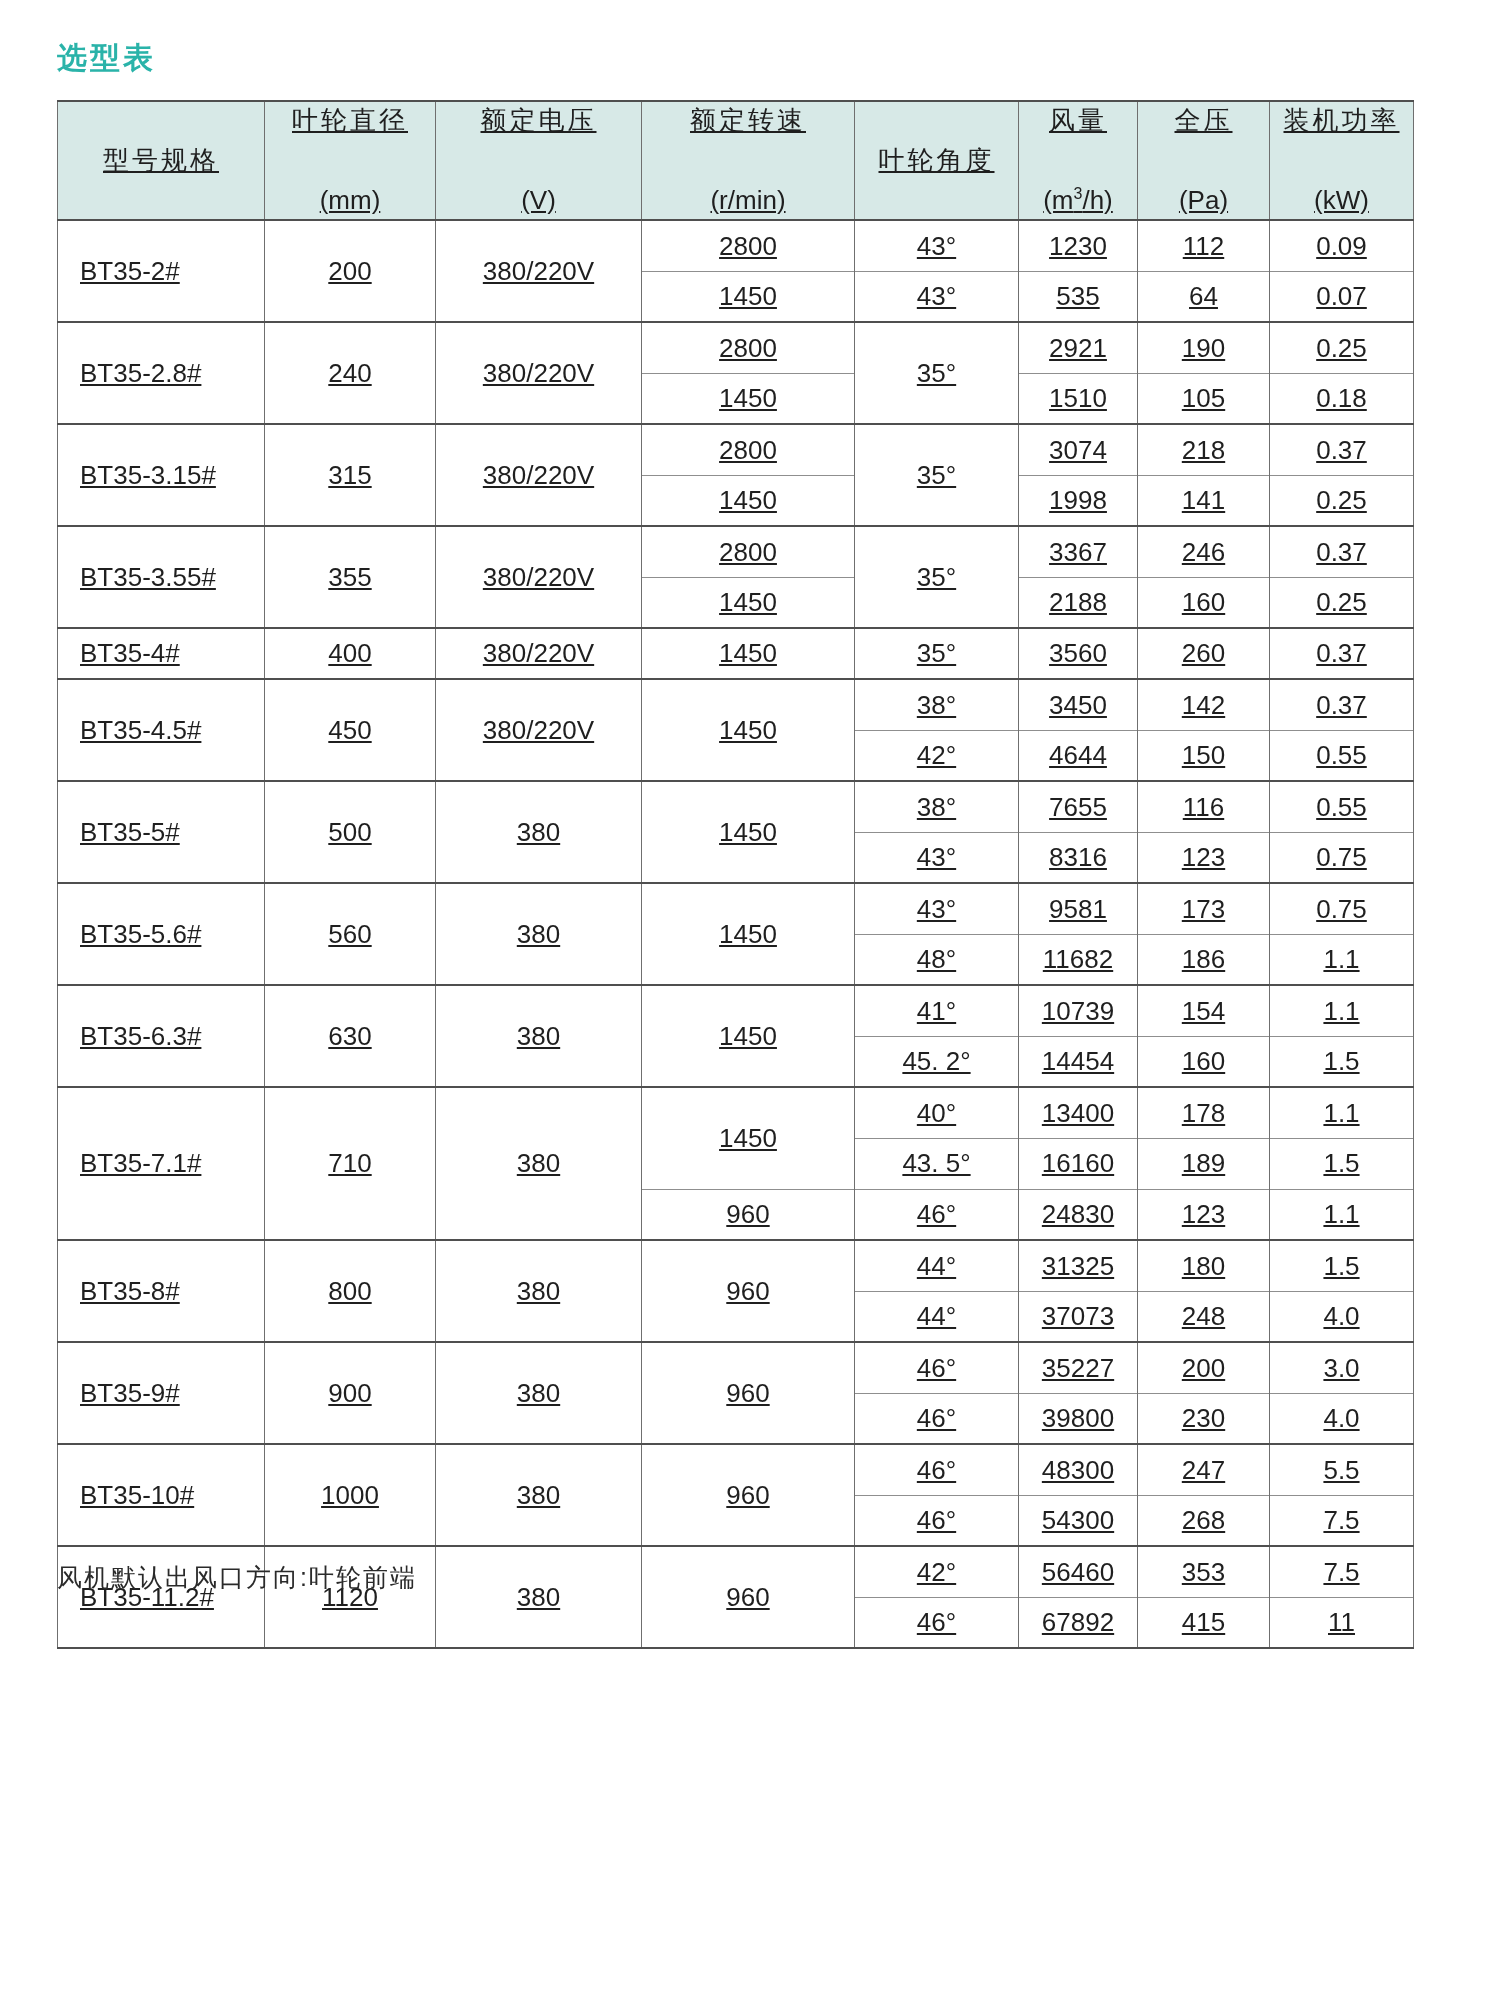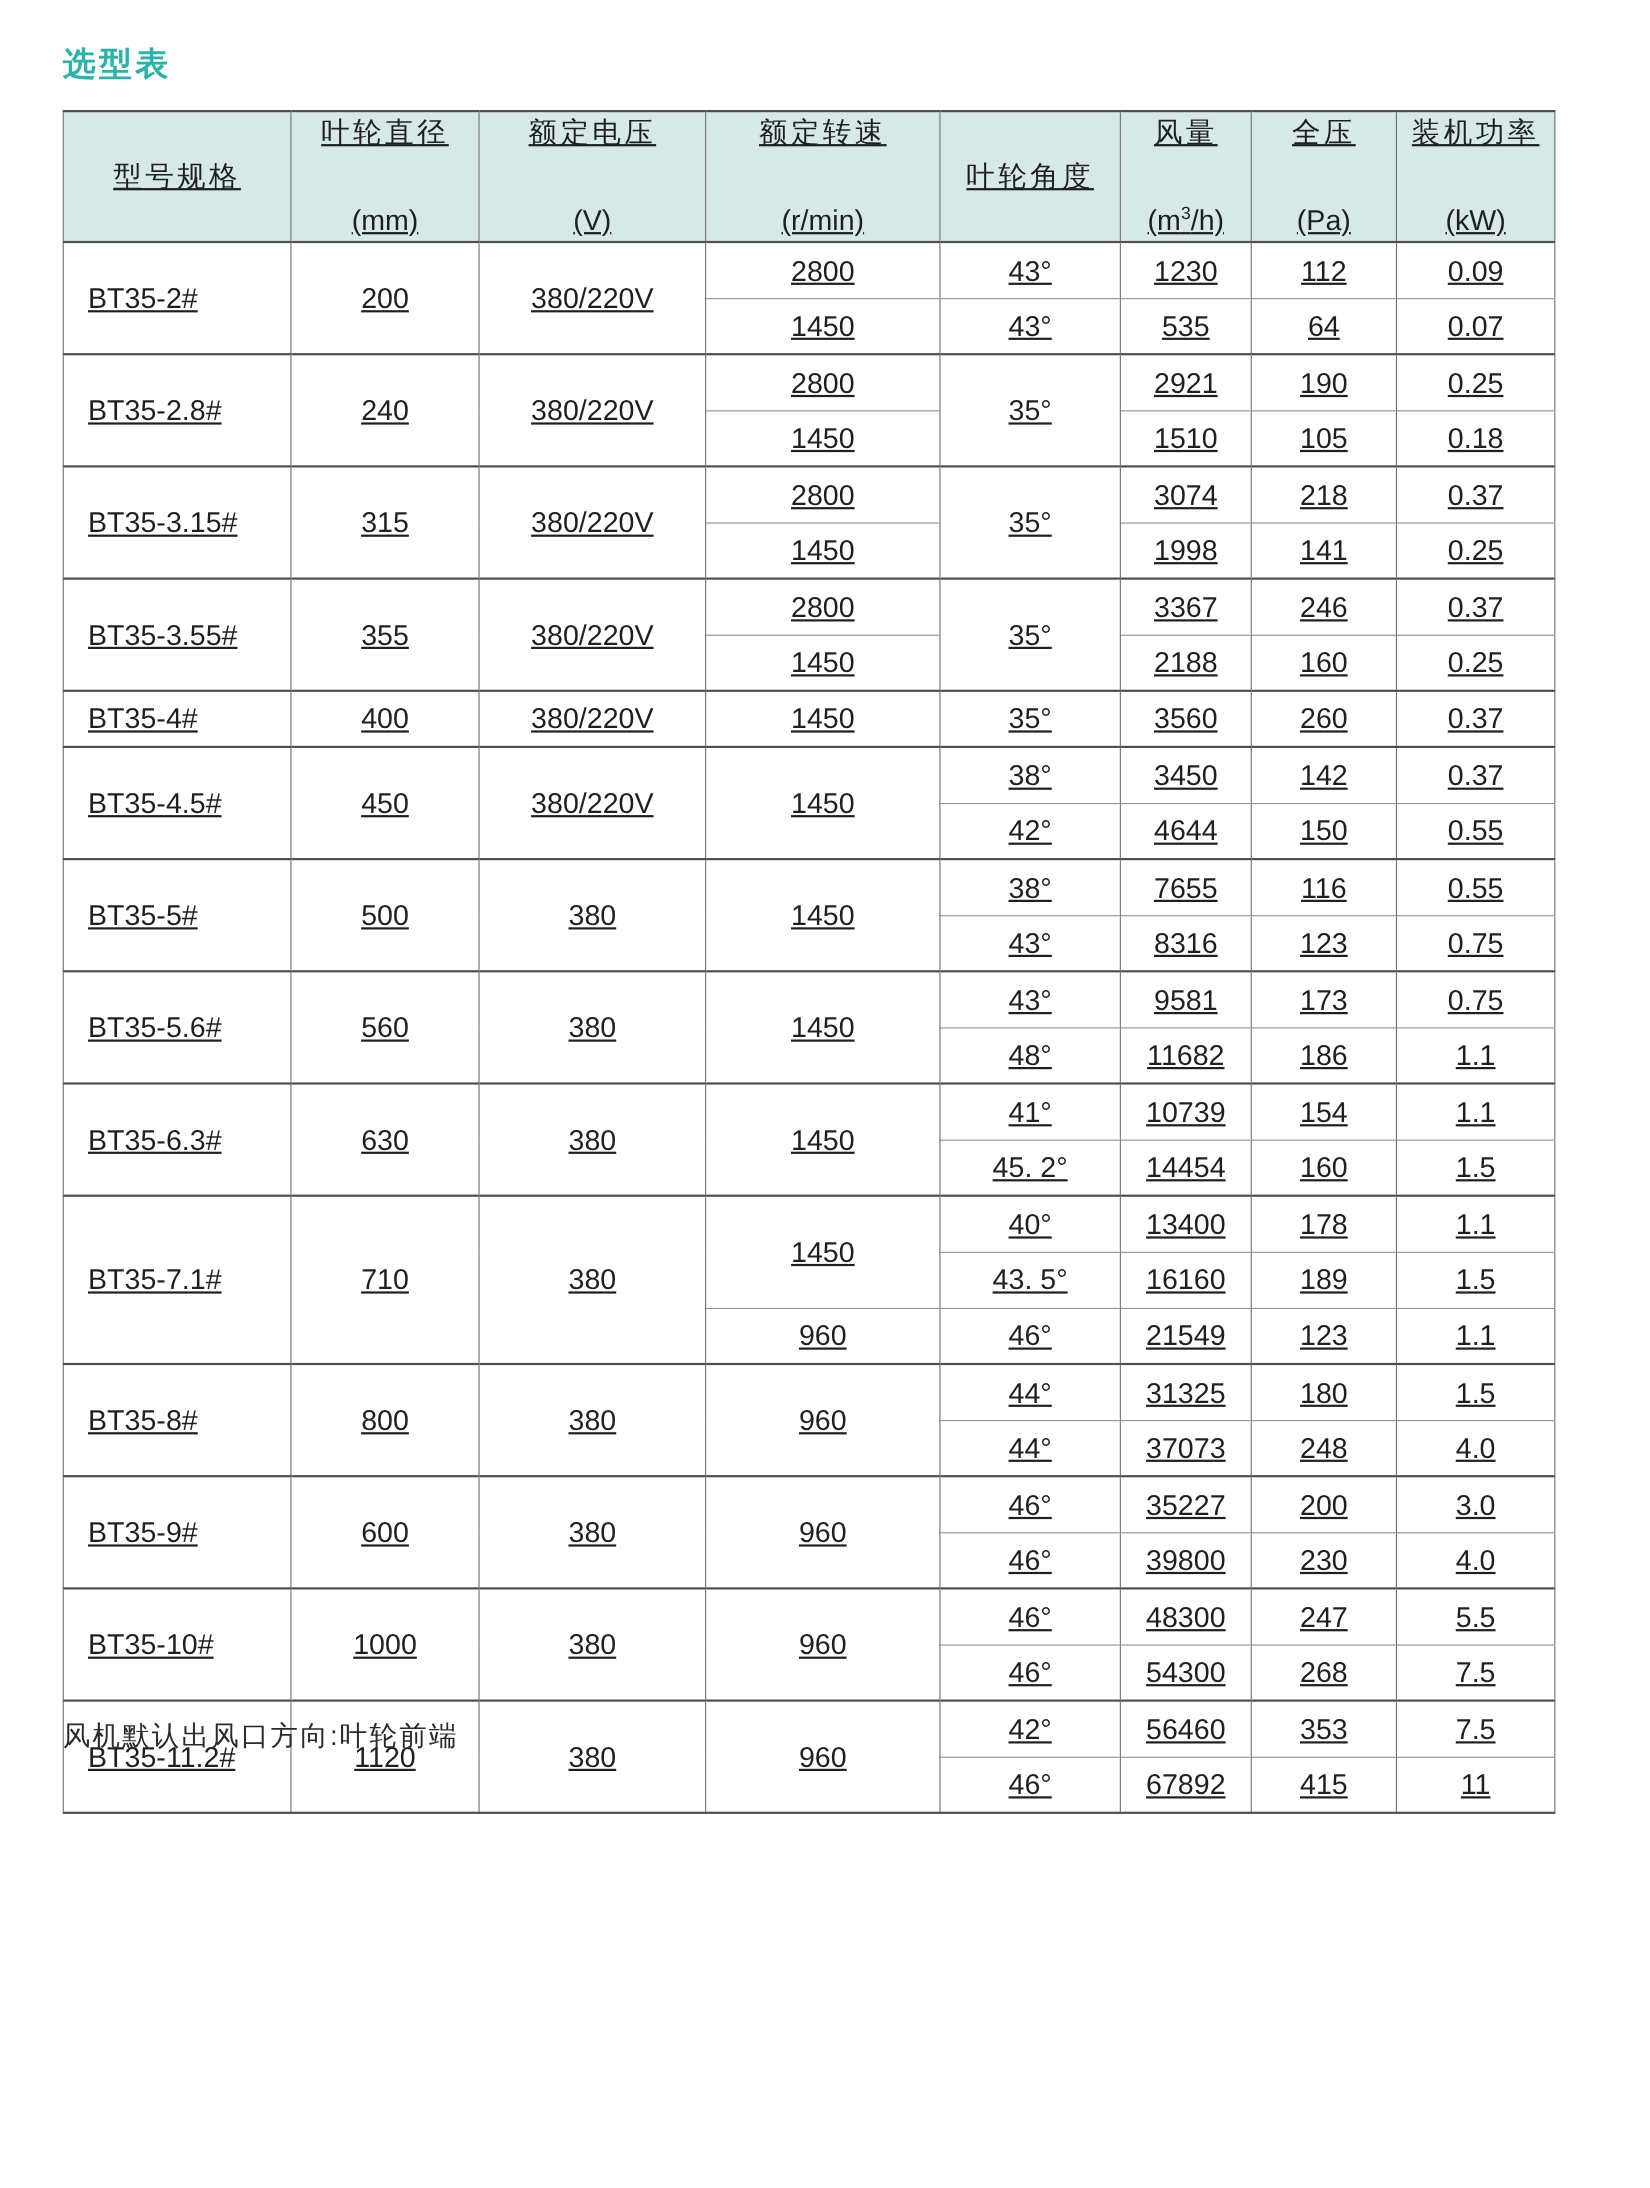--- a/index.html
+++ b/index.html
@@ -294,21 +294,21 @@
         </tr>
         <tr class="sub-row">
           <td>43. 5°</td>
           <td>16160</td>
           <td>189</td>
           <td>1.5</td>
         </tr>
         <tr class="sub-row">
           <td>960</td>
           <td>46°</td>
-          <td>21549</td>
+          <td>24830</td>
           <td>123</td>
           <td>1.1</td>
         </tr>
         <tr class="group-first">
           <td rowspan="2" class="model-cell">BT35-8#</td>
           <td rowspan="2">800</td>
           <td rowspan="2">380</td>
           <td rowspan="2">960</td>
           <td>44°</td>
           <td>31325</td>
@@ -316,21 +316,21 @@
           <td>1.5</td>
         </tr>
         <tr class="sub-row">
           <td>44°</td>
           <td>37073</td>
           <td>248</td>
           <td>4.0</td>
         </tr>
         <tr class="group-first">
           <td rowspan="2" class="model-cell">BT35-9#</td>
-          <td rowspan="2">600</td>
+          <td rowspan="2">900</td>
           <td rowspan="2">380</td>
           <td rowspan="2">960</td>
           <td>46°</td>
           <td>35227</td>
           <td>200</td>
           <td>3.0</td>
         </tr>
         <tr class="sub-row">
           <td>46°</td>
           <td>39800</td>

